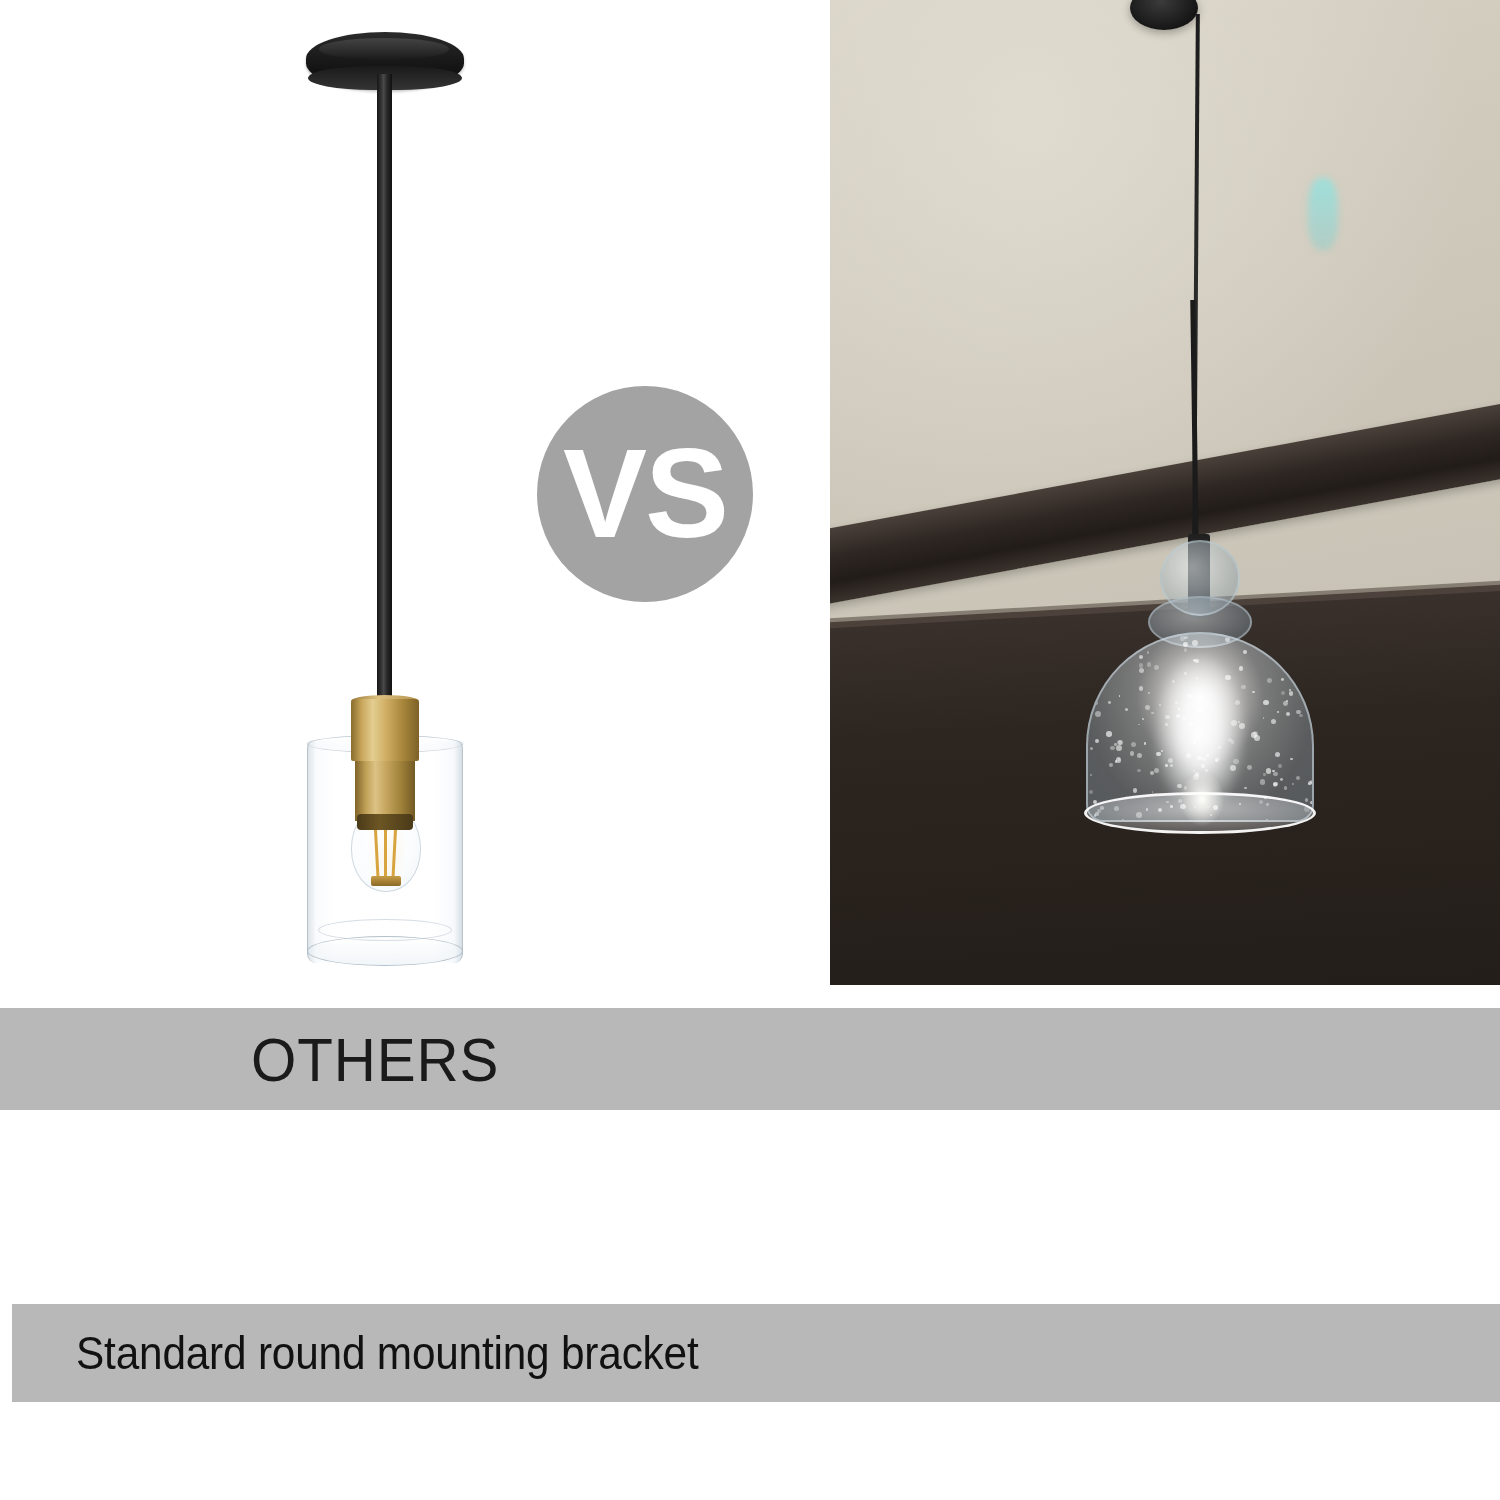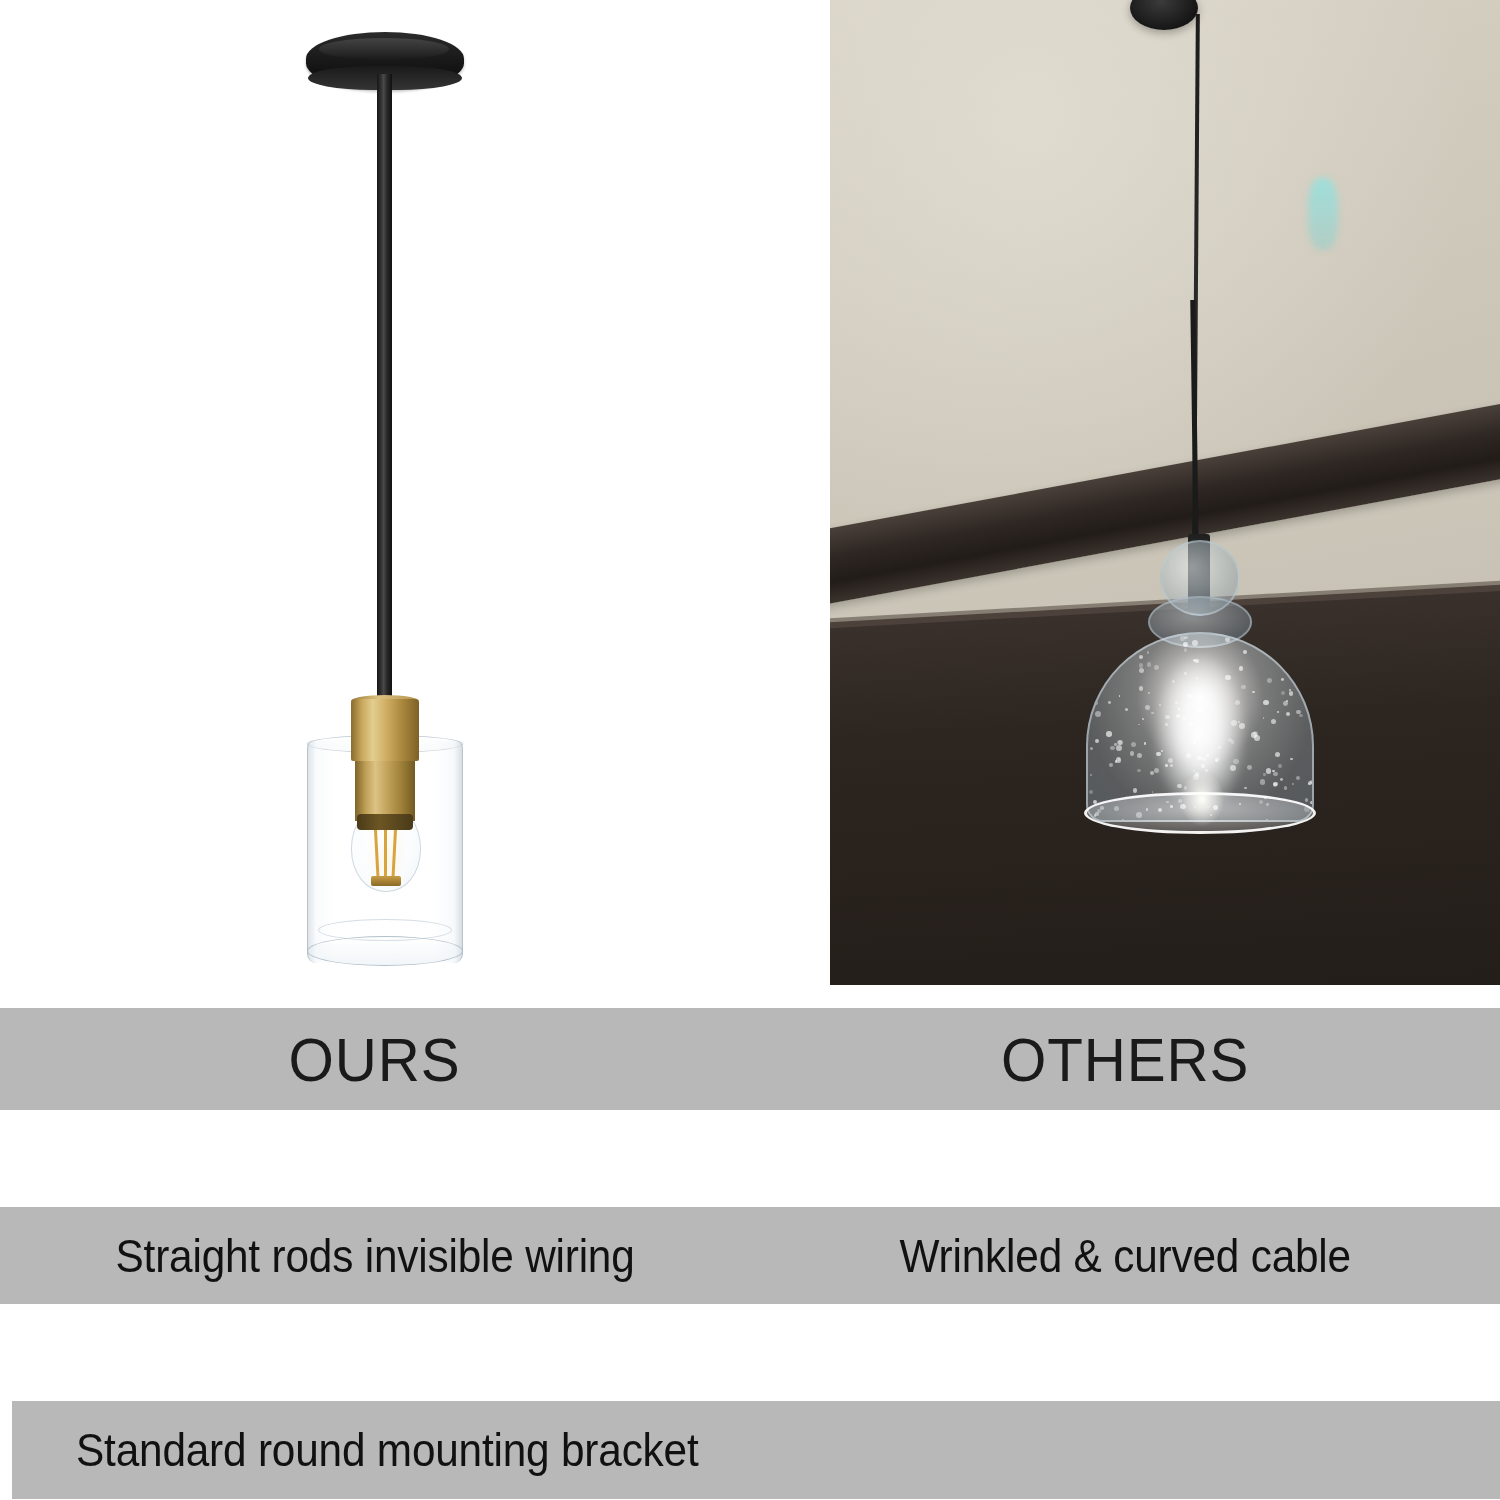--- a/index.html
+++ b/index.html
@@ -301,20 +301,23 @@
         <div class="socket-upper-top"></div>
         <div class="socket-upper"></div>
         <div class="socket-lower"></div>
         <div class="socket-base"></div>
 
         <div class="shade-inner-ellipse"></div>
         <div class="shade-bottom-rim"></div>
       </div>
     </div>
 
+    <div class="vs-badge" id="vs-badge" style="background: rgb(163, 163, 163);">
+      <span class="vs-text">VS</span>
+    </div>
 
     <div class="photo-panel">
       <div class="ceiling"></div>
       <div class="ceiling-wash"></div>
       <div class="lower-wall"></div>
       <div class="beam-main"></div>
       <div class="beam-brace"></div>
       <div class="dark-counter"></div>
       <div class="counter-edge"></div>
       <div class="teal-reflection"></div>
@@ -512,38 +515,27 @@
         <div class="sp-rim"></div>
         <div class="sp-bulbglow"></div>
       </div>
     </div>
   </div>
 
   <div class="table">
 
     <div class="trow gray header-row" style="background: rgb(184, 184, 184);">
       <div class="cell">
-        <span class="cell-head">OURS</span>
-      </div>
-      <div class="cell">
         <span class="cell-head">OTHERS</span>
       </div>
     </div>
 
     <div class="trow white data-row">
     </div>
 
-    <div class="trow gray data-row" style="background: rgb(184, 184, 184);">
-      <div class="cell">
-        <span class="cell-text">Straight rods invisible wiring</span>
-      </div>
-      <div class="cell">
-        <span class="cell-text">Wrinkled &amp; curved cable</span>
-      </div>
-    </div>
 
     <div class="trow white data-row">
     </div>
 
     <div class="trow gray data-row last" style="background: rgb(184, 184, 184);">
       <div class="cell">
         <span class="cell-text">Standard round mounting bracket</span>
       </div>
     </div>
 

